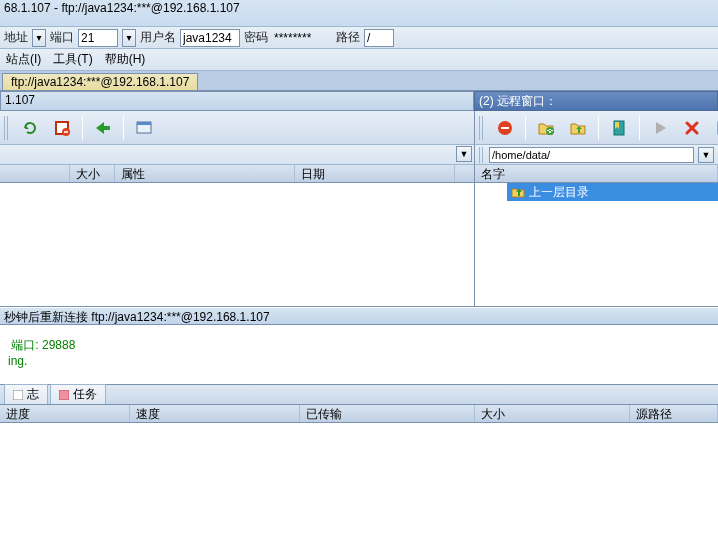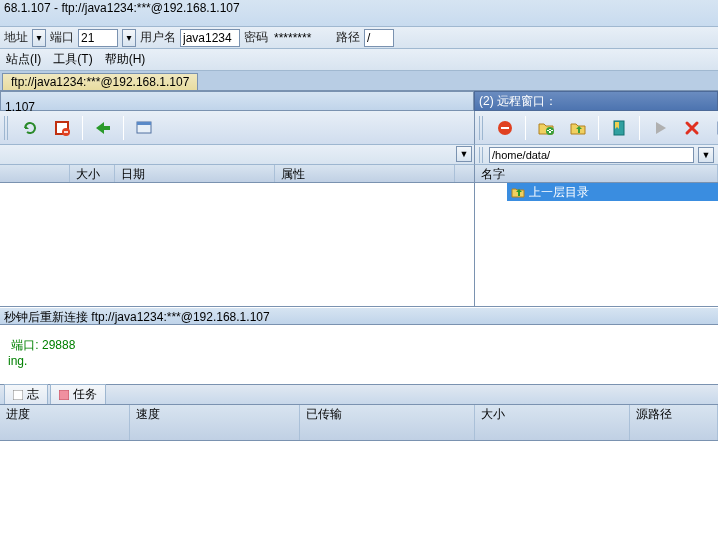--- a/index.html
+++ b/index.html
@@ -12,21 +12,21 @@
 .addrbar select { width: 100px; }
 .addrbar .dropdown-caret { background: linear-gradient(#f4f7fa,#d8e4f0); border: 1px solid #7a92b0; width: 14px; height: 18px; text-align: center; font-size: 10px; line-height: 16px; cursor: pointer; }
 
 .menubar { background: linear-gradient(#e8eff7,#d8e4f0); height: 22px; padding: 2px 6px; display: flex; align-items: center; gap: 12px; border-bottom: 1px solid #a0b8d0; }
 .menubar .menuitem { cursor: pointer; }
 
 .tabstrip { background: #b8cde4; height: 20px; border-bottom: 1px solid #7a92b0; display: flex; }
 .tabstrip .tab { background: linear-gradient(#f0e8c0,#e8dca0); border: 1px solid #7a92b0; border-bottom: none; padding: 1px 8px; margin: 2px 0 0 2px; cursor: pointer; }
 
 .paneheaders { display: flex; height: 20px; }
-.paneheaders .left { flex: 0 0 474px; background: linear-gradient(#d6e4f2,#c0d4ea); border: 1px solid #7a92b0; padding: 8px 4px; }
+.paneheaders .left { flex: 0 0 474px; background: linear-gradient(#d6e4f2,#c0d4ea); border: 1px solid #7a92b0; padding: 1px 4px; }
 .paneheaders .right { flex: 1; background: linear-gradient(#6a8cc0,#4d74b0); color: #fff; border: 1px solid #4d6a98; padding: 1px 4px; }
 
 .toolbars { display: flex; height: 34px; }
 .toolbars .left, .toolbars .right { display: flex; align-items: center; padding: 2px 4px; gap: 8px; background: linear-gradient(#e8eff7,#d0ddee); border-bottom: 1px solid #9db6d0; }
 .toolbars .left { flex: 0 0 474px; }
 .toolbars .right { flex: 1; border-left: 1px solid #7a92b0; }
 .tbtn { width: 24px; height: 24px; display: inline-flex; align-items: center; justify-content: center; cursor: pointer; border-radius: 2px; }
 .tsep { width: 1px; height: 24px; background: #9db6d0; border-right: 1px solid #fff; }
 .grip { width: 6px; height: 24px; background: repeating-linear-gradient(90deg,#9db6d0 0 1px, transparent 1px 3px); }
 
@@ -55,21 +55,21 @@
 
 .statusbar { background: linear-gradient(#d6e4f2,#c0d4ea); height: 18px; padding: 1px 4px; border-top: 1px solid #fff; border-bottom: 1px solid #7a92b0; font-size: 11px; }
 
 .logarea { background: #fff; padding: 12px 8px; height: 60px; color: #008000; font-family: Consolas, monospace; font-size: 12px; line-height: 16px; border-bottom: 1px solid #7a92b0; }
 .logarea div { white-space: pre; }
 
 .btabs { background: linear-gradient(#e0e8f2,#c8d8ea); height: 20px; display: flex; align-items: flex-end; padding: 0 4px; border-bottom: 1px solid #7a92b0; }
 .btab { padding: 1px 8px; border: 1px solid #9db6d0; border-bottom: none; margin-right: 2px; background: linear-gradient(#f4f7fa,#e0e8f2); cursor: pointer; display: flex; align-items: center; gap: 4px; }
 .btab .sq { width: 10px; height: 10px; }
 
-.xfercols { display: flex; height: 36px; background: linear-gradient(#d8e4f0,#c0d0e4); border-bottom: 1px solid #7a92b0; }
+.xfercols { display: flex; height: 18px; background: linear-gradient(#d8e4f0,#c0d0e4); border-bottom: 1px solid #7a92b0; }
 .xfercols .col { border-right: 1px solid #aac0d8; }
 .xc-progress { width: 130px; } .xc-speed { width: 170px; } .xc-transferred { width: 175px; } .xc-size { width: 155px; } .xc-path { flex: 1; }
 
 .xferarea { background: #fff; height: 96px; }
 
 
 svg { display: block; }
 </style>
 </head>
 <body>
@@ -194,22 +194,22 @@
     <span class="grip" style="height:16px"></span>
     <input value="/home/data/" style="">
     <span class="dropdown-btn">▼</span>
   </div>
 </div>
 
 <div class="columns">
   <div class="colset left">
     <div class="col name"></div>
     <div class="col size">大小</div>
+    <div class="col attr">属性</div>
     <div class="col date">日期</div>
-    <div class="col attr">属性</div>
   </div>
   <div class="colset right">
     <div class="col rname">名字</div>
   </div>
 </div>
 
 <div class="filepanes">
   <div class="left"></div>
   <div class="right">
     <div class="filerow selected">

